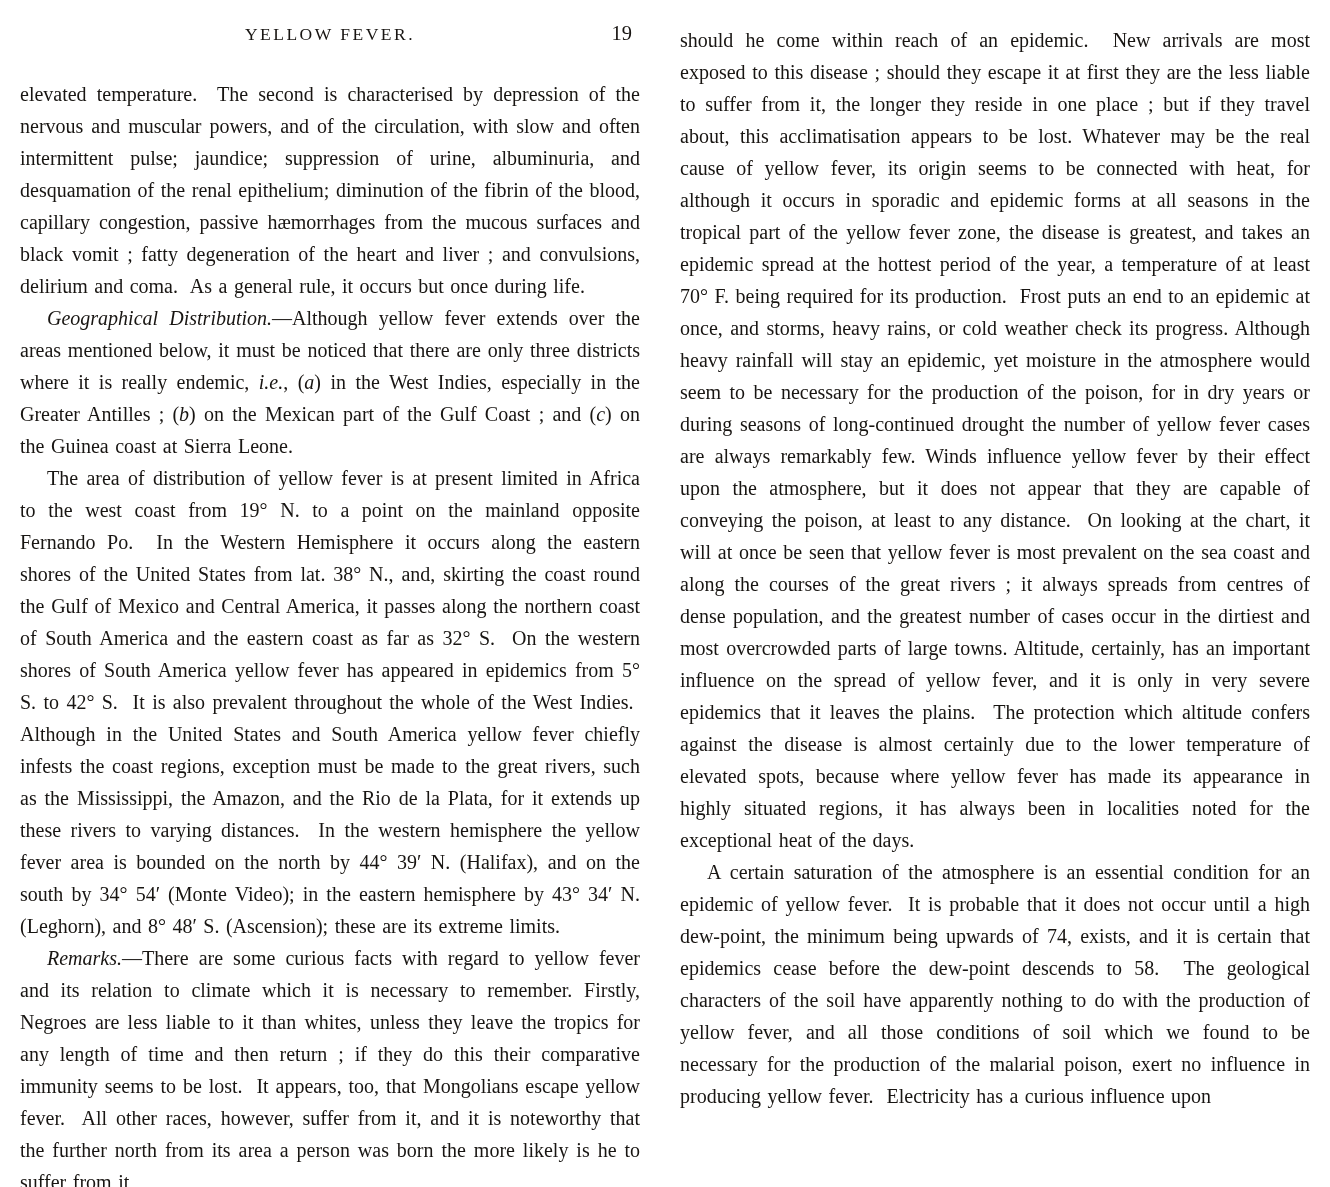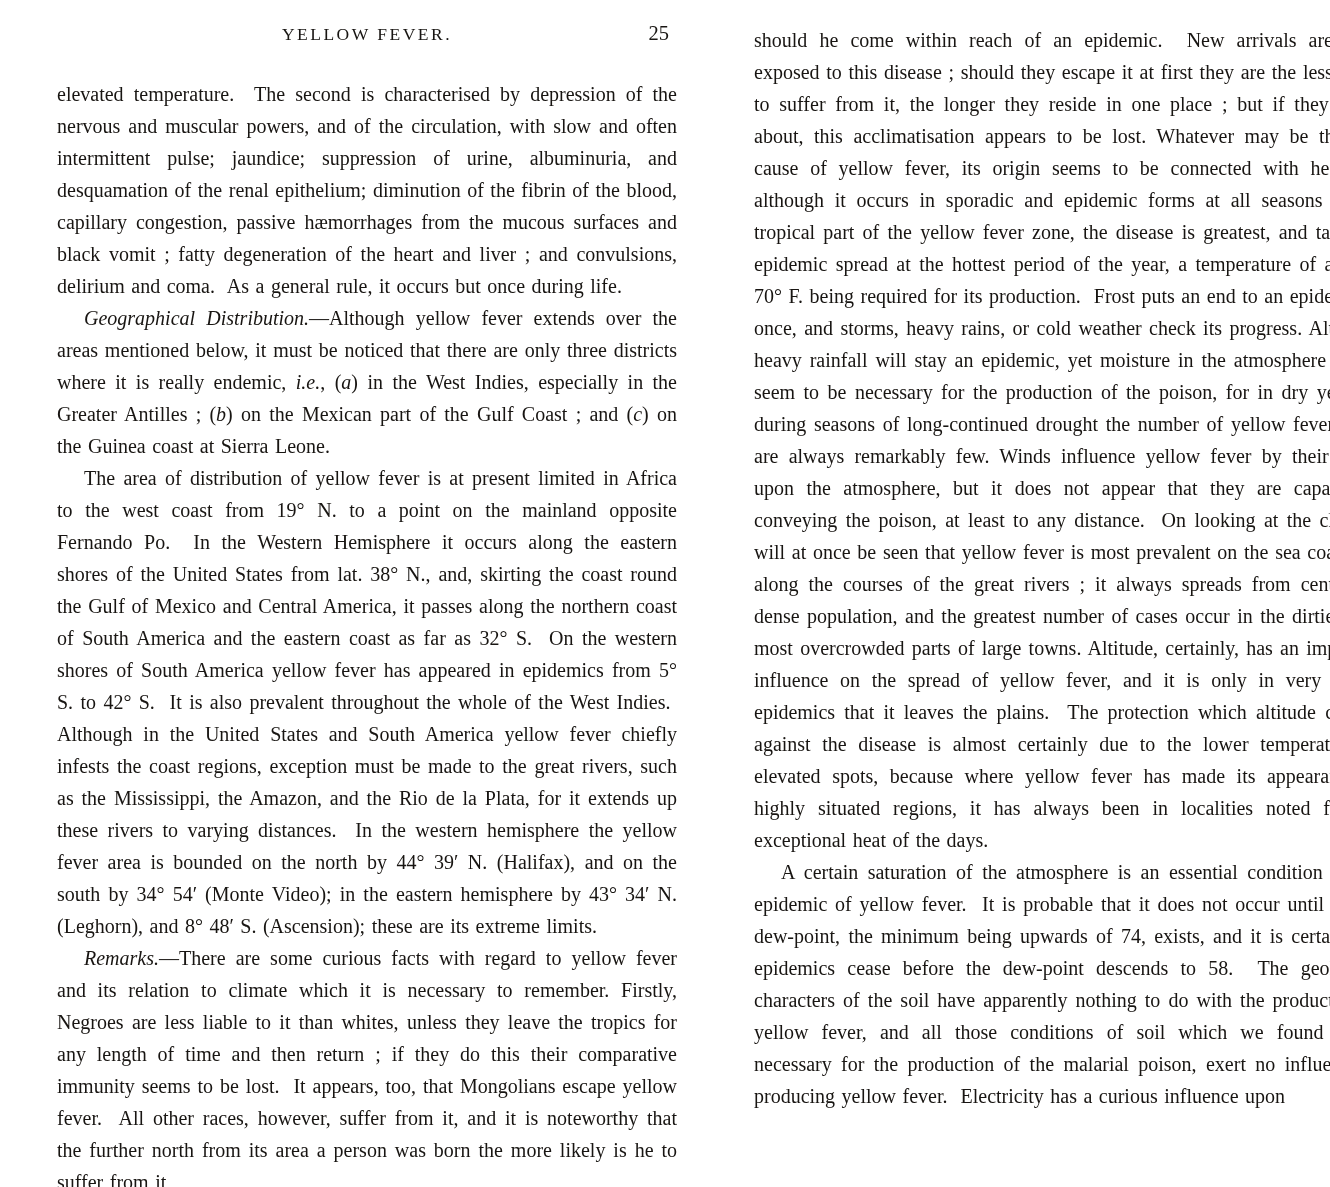--- a/index.html
+++ b/index.html
@@ -16,21 +16,20 @@
     display: flex;
     box-sizing: border-box;
     width: 1330px;
     height: 1187px;
     padding: 24px 20px 0 20px;
     gap: 40px;
     background: #ffffff;
   }
   .page {
     box-sizing: border-box;
-    margin-left: 37px;
   }
   .page-left  { flex: 0 0 620px; width: 620px; }
   .page-right { flex: 0 0 630px; width: 630px; }
   .pagehead {
     position: relative;
     height: 28px;
     margin-bottom: 26px;
     text-align: center;
     font-size: 17.5px;
     letter-spacing: 2.5px;
@@ -55,21 +54,21 @@
   .it { font-style: italic; }
 </style>
 </head>
 <body>
 
 <div class="spread">
 
   <div class="page page-left">
     <div class="pagehead">
       <span class="running-title">YELLOW FEVER.</span>
-      <span class="pagenum pagenum-right">25</span>
+      <span class="pagenum pagenum-right">19</span>
     </div>
     <p class="para"><span>elevated temperature.&nbsp; The second is characterised by depression of the nervous and muscular powers, and of the circulation, with slow and often intermittent pulse; jaundice; suppression of urine, albuminuria, and desquamation of the renal epithelium; diminution of the fibrin of the blood, capillary congestion, passive hæmorrhages from the mucous surfaces and black vomit ; fatty degeneration of the heart and liver ; and convulsions, delirium and coma.&nbsp; As a general rule, it occurs but once during life.</span></p>
     <p class="para indent"><span class="it">Geographical Distribution.</span><span>—Although yellow fever extends over the areas mentioned below, it must be noticed that there are only three districts where it is really endemic, </span><span class="it">i.e.</span><span>, (</span><span class="it">a</span><span>) in the West Indies, especially in the Greater Antilles ; (</span><span class="it">b</span><span>) on the Mexican part of the Gulf Coast ; and (</span><span class="it">c</span><span>) on the Guinea coast at Sierra Leone.</span></p>
     <p class="para indent"><span>The area of distribution of yellow fever is at present limited in Africa to the west coast from 19° N. to a point on the mainland opposite Fernando Po.&nbsp; In the Western Hemisphere it occurs along the eastern shores of the United States from lat. 38° N., and, skirting the coast round the Gulf of Mexico and Central America, it passes along the northern coast of South America and the eastern coast as far as 32° S.&nbsp; On the western shores of South America yellow fever has appeared in epidemics from 5° S. to 42° S.&nbsp; It is also prevalent throughout the whole of the West Indies.&nbsp; Although in the United States and South America yellow fever chiefly infests the coast regions, exception must be made to the great rivers, such as the Mississippi, the Amazon, and the Rio de la Plata, for it extends up these rivers to varying distances.&nbsp; In the western hemisphere the yellow fever area is bounded on the north by 44° 39′ N. (Halifax), and on the south by 34° 54′ (Monte Video); in the eastern hemisphere by 43° 34′ N. (Leghorn), and 8° 48′ S. (Ascension); these are its extreme limits.</span></p>
     <p class="para indent"><span class="it">Remarks.</span><span>—There are some curious facts with regard to yellow fever and its relation to climate which it is necessary to remember. Firstly, Negroes are less liable to it than whites, unless they leave the tropics for any length of time and then return ; if they do this their comparative immunity seems to be lost.&nbsp; It appears, too, that Mongolians escape yellow fever.&nbsp; All other races, however, suffer from it, and it is noteworthy that the further north from its area a person was born the more likely is he to suffer from it,</span></p>
   </div>
 
   <div class="page page-right">
     <p class="para"><span>should he come within reach of an epidemic.&nbsp; New arrivals are most exposed to this disease ; should they escape it at first they are the less liable to suffer from it, the longer they reside in one place ; but if they travel about, this acclimatisation appears to be lost. Whatever may be the real cause of yellow fever, its origin seems to be connected with heat, for although it occurs in sporadic and epidemic forms at all seasons in the tropical part of the yellow fever zone, the disease is greatest, and takes an epidemic spread at the hottest period of the year, a temperature of at least 70° F. being required for its production.&nbsp; Frost puts an end to an epidemic at once, and storms, heavy rains, or cold weather check its progress. Although heavy rainfall will stay an epidemic, yet moisture in the atmosphere would seem to be necessary for the production of the poison, for in dry years or during seasons of long-continued drought the number of yellow fever cases are always remarkably few. Winds influence yellow fever by their effect upon the atmosphere, but it does not appear that they are capable of conveying the poison, at least to any distance.&nbsp; On looking at the chart, it will at once be seen that yellow fever is most prevalent on the sea coast and along the courses of the great rivers ; it always spreads from centres of dense population, and the greatest number of cases occur in the dirtiest and most overcrowded parts of large towns. Altitude, certainly, has an important influence on the spread of yellow fever, and it is only in very severe epidemics that it leaves the plains.&nbsp; The protection which altitude confers against the disease is almost certainly due to the lower temperature of elevated spots, because where yellow fever has made its appearance in highly situated regions, it has always been in localities noted for the exceptional heat of the days.</span></p>
     <p class="para indent"><span>A certain saturation of the atmosphere is an essential condition for an epidemic of yellow fever.&nbsp; It is probable that it does not occur until a high dew-point, the minimum being upwards of 74, exists, and it is certain that epidemics cease before the dew-point descends to 58.&nbsp; The geological characters of the soil have apparently nothing to do with the production of yellow fever, and all those conditions of soil which we found to be necessary for the production of the malarial poison, exert no influence in producing yellow fever.&nbsp; Electricity has a curious influence upon</span></p>

